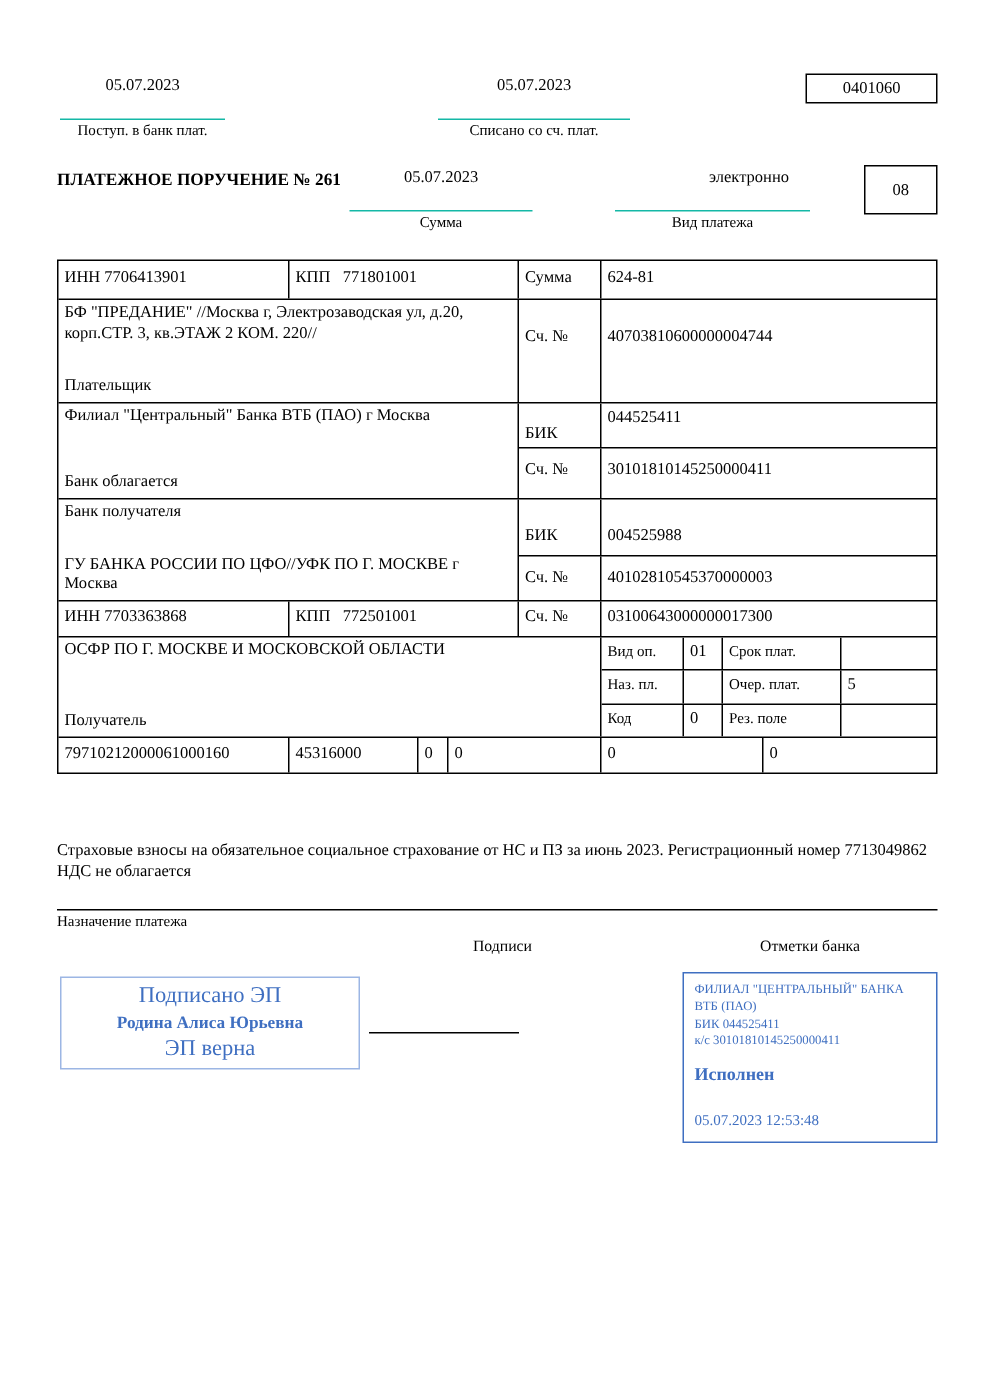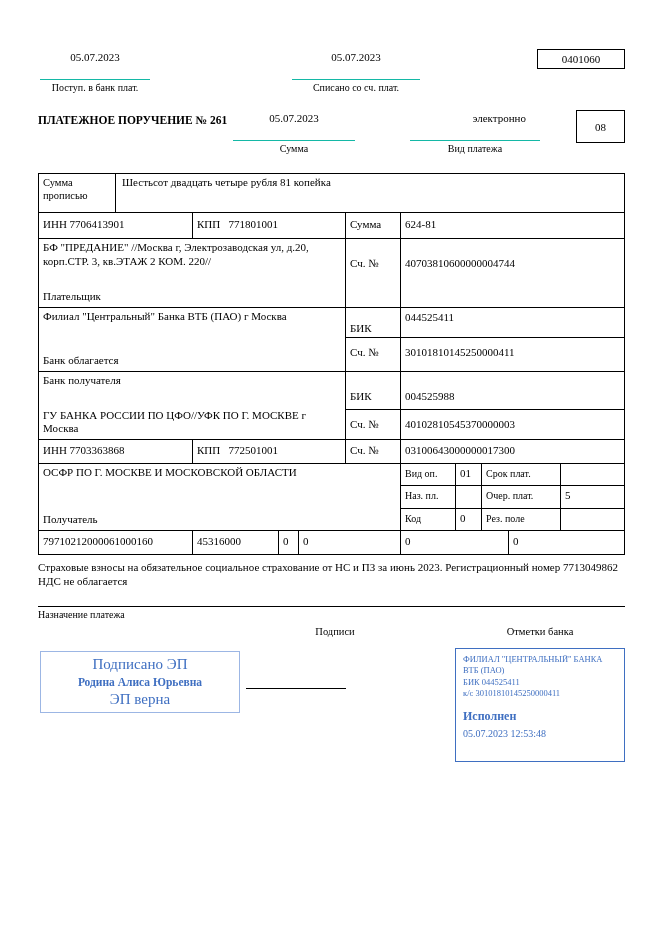--- a/index.html
+++ b/index.html
@@ -21,21 +21,21 @@
   .gsub{display:flex}
   .g1{width:55px;border-right:1px solid #000;padding:4px 4px 0;font-size:10px}
   .g2{width:26px;border-right:1px solid #000;padding:3px 4px 0}
   .g3{width:79px;border-right:1px solid #000;padding:4px 4px 0;font-size:10px}
   .g4{flex:1;padding:3px 4px 0}
   .sigbox{border:1px solid #9cb6e4;display:flex;flex-direction:column;align-items:center;justify-content:center;gap:3px;color:#3f6fc1}
   .sig-small{font-size:15px}
   .sig-name{font-size:11.5px;font-weight:bold}
   .bankbox{border:1px solid #3f6fc1;color:#3f6fc1;padding:5px 7px;font-size:8.5px;line-height:1.35}
   .bs-status{font-size:12px;font-weight:bold;margin-top:8px}
-  .bs-time{font-size:10px;margin-top:3px}
+  .bs-time{font-size:10px;margin-top:17px}
   .hline{border-bottom:1px solid #000}
 </style>
 </head>
 <body>
 
 <div class="abs" style="left:40px;top:51px;width:110px">
   <div class="uval">05.07.2023</div>
   <div class="ulab">Поступ. в банк плат.</div>
 </div>
 <div class="abs" style="left:292px;top:51px;width:128px">
@@ -54,24 +54,20 @@
 <div class="abs" style="left:410px;top:112px;width:130px">
   <div class="uval" style="text-align:right;padding-right:14px">электронно</div>
   <div class="ulab">Вид платежа</div>
 </div>
 <div class="abs codebox" style="left:576px;top:110px;width:49px;height:33px">
   <span>08</span>
 </div>
 
 <div class="ptable">
 
-  <div class="tr" style="height:39px">
-    <div class="td" style="width:77px;font-size:10.5px">Сумма прописью</div>
-    <div class="td" style="flex:1;padding-left:6px">Шестьсот двадцать четыре рубля 81 копейка</div>
-  </div>
 
   <div class="tr" style="height:26px">
     <div class="td" style="width:154px;padding-top:5px">ИНН 7706413901</div>
     <div class="td pre" style="width:153px;padding-top:5px">КПП   771801001</div>
     <div class="td" style="width:55px;padding-top:5px">Сумма</div>
     <div class="td" style="flex:1;padding-top:5px">624-81</div>
   </div>
 
   <div class="tr" style="height:69px">
     <div class="td vcell" style="width:307px;padding-bottom:3px">

